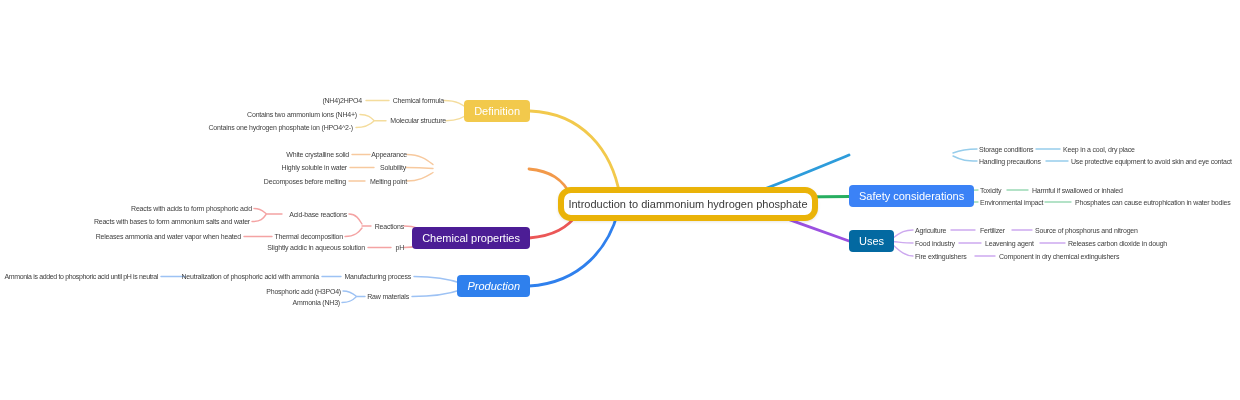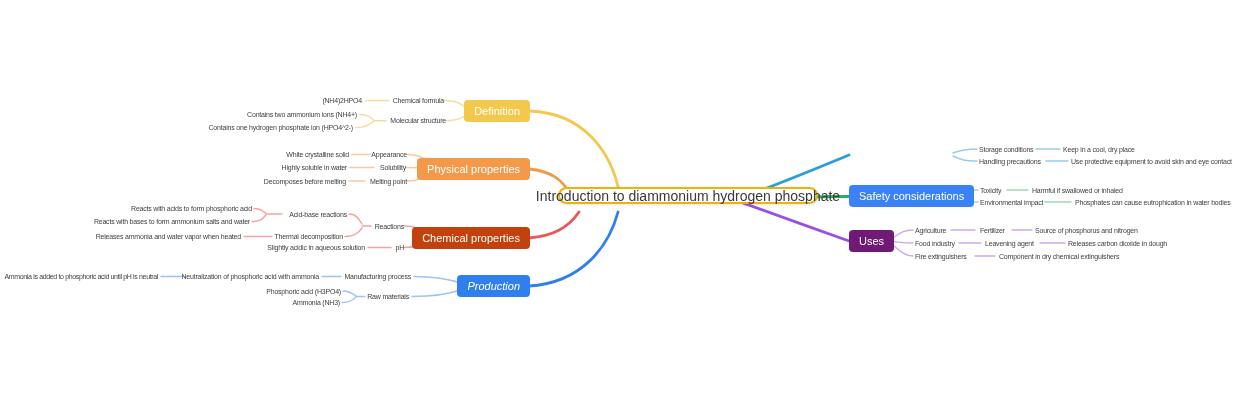--- a/index.html
+++ b/index.html
@@ -11,27 +11,27 @@
   .sub{stroke-width:1.4px;}
   .c-def{stroke:#F2C94C;} .c-def-l{stroke:#F4DC9C;}
   .c-phy{stroke:#F2994A;} .c-phy-l{stroke:#F7C99E;}
   .c-che{stroke:#EB5757;} .c-che-l{stroke:#F4A3A3;}
   .c-pro{stroke:#2F80ED;} .c-pro-l{stroke:#9DC2F4;}
   .c-sto{stroke:#2D9CDB;} .c-sto-l{stroke:#96CDEB;}
   .c-saf{stroke:#27AE60;} .c-saf-l{stroke:#9BD9B5;}
   .c-use{stroke:#9B51E0;} .c-use-l{stroke:#CDA9EF;}
   .node{position:absolute;z-index:3;height:22px;line-height:22px;border-radius:4px;
         color:#fff;font-size:11px;padding:0 10px;text-align:center;white-space:nowrap;}
-  .n-def{background:#F2C94C;} .n-phy{background:#F2994A;} .n-che{background:#c2410c;}
+  .n-def{background:#F2C94C;} .n-phy{background:#F2994A;} .n-che{background:#4c1d95;}
   .n-pro{background:#2F80ED;} .n-sto{background:#2D9CDB;} .n-saf{background:#3b82f6;}
-  .n-use{background:#701a75;}
-  .root{position:absolute;z-index:4;left:558px;top:187px;width:260px;height:17px;
-        box-sizing:border-box;background:#fff;border:2px solid #eab308;border-radius:13px;
+  .n-use{background:#0369a1;}
+  .root{position:absolute;z-index:4;left:558px;top:187px;width:260px;height:34px;
+        box-sizing:border-box;background:#fff;border:6px solid #eab308;border-radius:13px;
         box-shadow:0 1px 3px rgba(0,0,0,.10);display:flex;align-items:center;justify-content:center;
-        font-size:14px;color:#3a3a3a;white-space:nowrap;}
+        font-size:11px;color:#3a3a3a;white-space:nowrap;}
   .lbl{position:absolute;z-index:2;white-space:nowrap;font-size:7px;letter-spacing:-0.2px;
        line-height:9px;color:#3e3e3e;}
   .lbl.tight{letter-spacing:-0.35px;}
   .r{text-align:right;}
 </style>
 </head>
 <body>
 
 <div class="canvas">
 
@@ -74,21 +74,20 @@
     <path class="sub c-use-l" d="M 892,239 C 901,231.5 906,230 913,230
              M 892,241.5 C 903,242.5 906,243 913,243
              M 892,244 C 901,252.5 906,256 913,256
              M 951,230 H 975 M 1012,230 H 1032
              M 959,243 H 981 M 1040,243 H 1065 M 975,256 H 995"></path>
   </svg>
 
   <div class="root">Introduction to diammonium hydrogen phosphate</div>
 
   <div class="node n-def" style="right:710px;top:100px;">Definition</div>
-  <div class="node n-phy" style="right:710px;top:158px;">Physical properties</div>
   <div class="node n-che" style="right:710px;top:227px;">Chemical properties</div>
   <div class="node n-pro" style="right:710px;top:275px;font-style:italic;">Production</div>
   <div class="node n-saf" style="left:849px;top:185px;">Safety considerations</div>
   <div class="node n-use" style="left:849px;top:230px;">Uses</div>
 
   <span class="lbl r" style="right:796px;top:96px;">Chemical formula</span>
   <span class="lbl r" style="right:878px;top:96px;">(NH4)2HPO4</span>
   <span class="lbl r" style="right:794px;top:116px;">Molecular structure</span>
   <span class="lbl r" style="right:883px;top:110px;">Contains two ammonium ions (NH4+)</span>
   <span class="lbl r" style="right:887px;top:123px;">Contains one hydrogen phosphate ion (HPO4^2-)</span>

